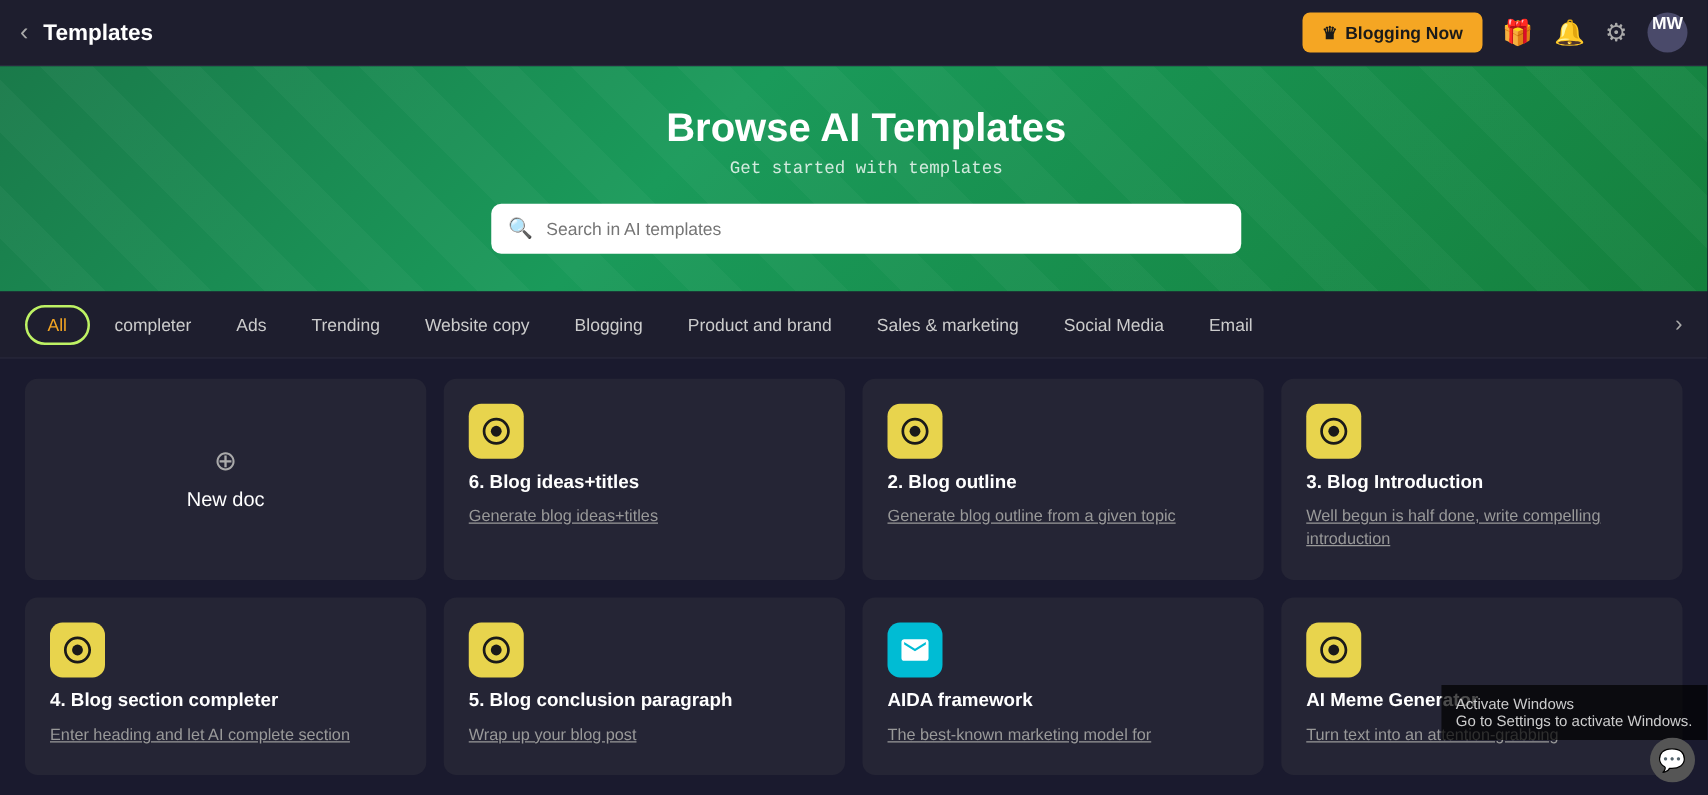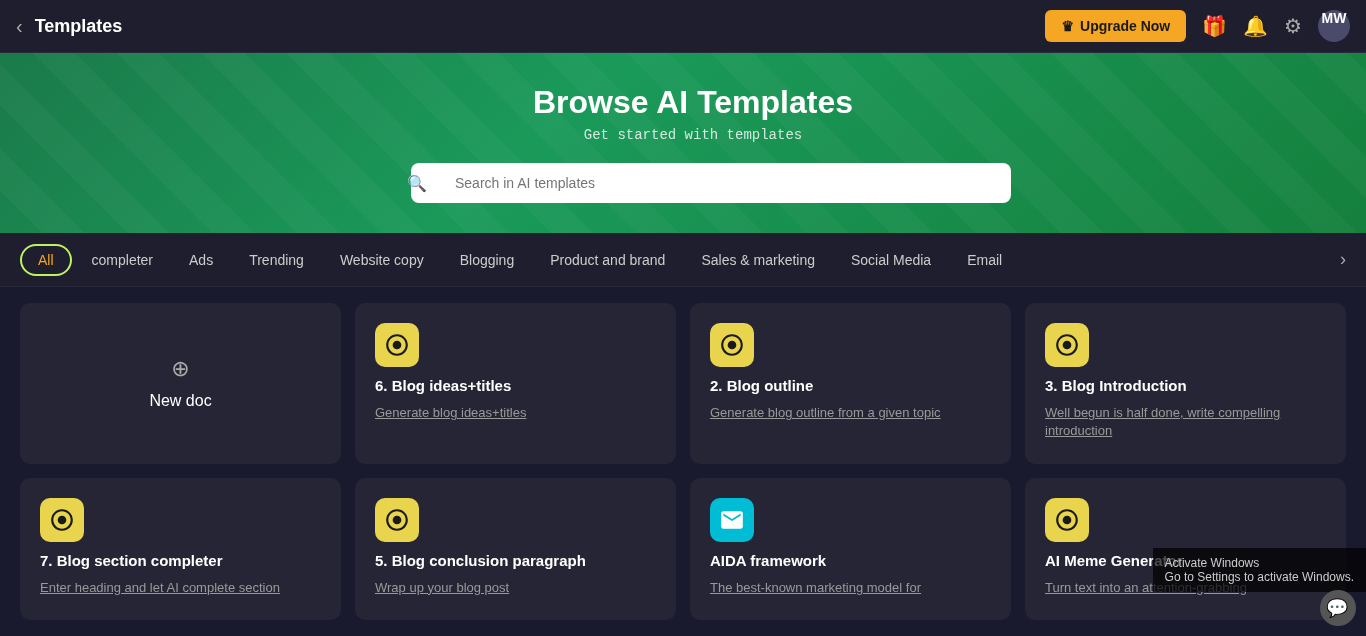--- a/index.html
+++ b/index.html
@@ -120,21 +120,20 @@
     }
     .search-bar input {
       width: 100%;
       padding: 12px 16px 12px 44px;
       border-radius: 8px;
       border: none;
       background: #fff;
       font-size: 14px;
       color: #000000;
       outline: none;
-      margin-left: 18px;
     }
     .search-bar .search-icon-inner {
       position: absolute;
       left: 14px;
       top: 50%;
       transform: translateY(-50%);
       color: #888;
       font-size: 16px;
     }
 
@@ -260,21 +259,21 @@
   </style>
 </head>
 <body>
 
 <header class="header">
   <span class="header-back">‹</span>
   <span class="header-title">Templates</span>
   <div class="header-right">
     <button class="upgrade-btn">
       <span class="crown">♛</span>
-      <span>Upgrade Now</span>
+      <span>Blogging Now</span>
     </button>
     <span class="header-icon">🎁</span>
     <span class="header-icon">🔔</span>
     <span class="header-icon">⚙</span>
     <div class="avatar">
       <span>MW</span>
     </div>
   </div>
 </header>
 
@@ -341,21 +340,21 @@
     <div class="card-desc">Well begun is half done, write compelling introduction</div>
   </div>
 
   <div class="card">
     <div class="card-icon icon-yellow">
       <svg width="26" height="26" viewBox="0 0 24 24" fill="none" xmlns="http://www.w3.org/2000/svg">
         <path d="M12 2C6.48 2 2 6.48 2 12s4.48 10 10 10 10-4.48 10-10S17.52 2 12 2zm0 18c-4.41 0-8-3.59-8-8s3.59-8 8-8 8 3.59 8 8-3.59 8-8 8z" fill="#1a1a1a"></path>
         <circle cx="12" cy="12" r="4" fill="#1a1a1a"></circle>
       </svg>
     </div>
-    <div class="card-title">7. Blog section completer</div>
+    <div class="card-title">4. Blog section completer</div>
     <div class="card-desc">Enter heading and let AI complete section</div>
   </div>
 
   <div class="card">
     <div class="card-icon icon-yellow">
       <svg width="26" height="26" viewBox="0 0 24 24" fill="none" xmlns="http://www.w3.org/2000/svg">
         <path d="M12 2C6.48 2 2 6.48 2 12s4.48 10 10 10 10-4.48 10-10S17.52 2 12 2zm0 18c-4.41 0-8-3.59-8-8s3.59-8 8-8 8 3.59 8 8-3.59 8-8 8z" fill="#1a1a1a"></path>
         <circle cx="12" cy="12" r="4" fill="#1a1a1a"></circle>
       </svg>
     </div>

